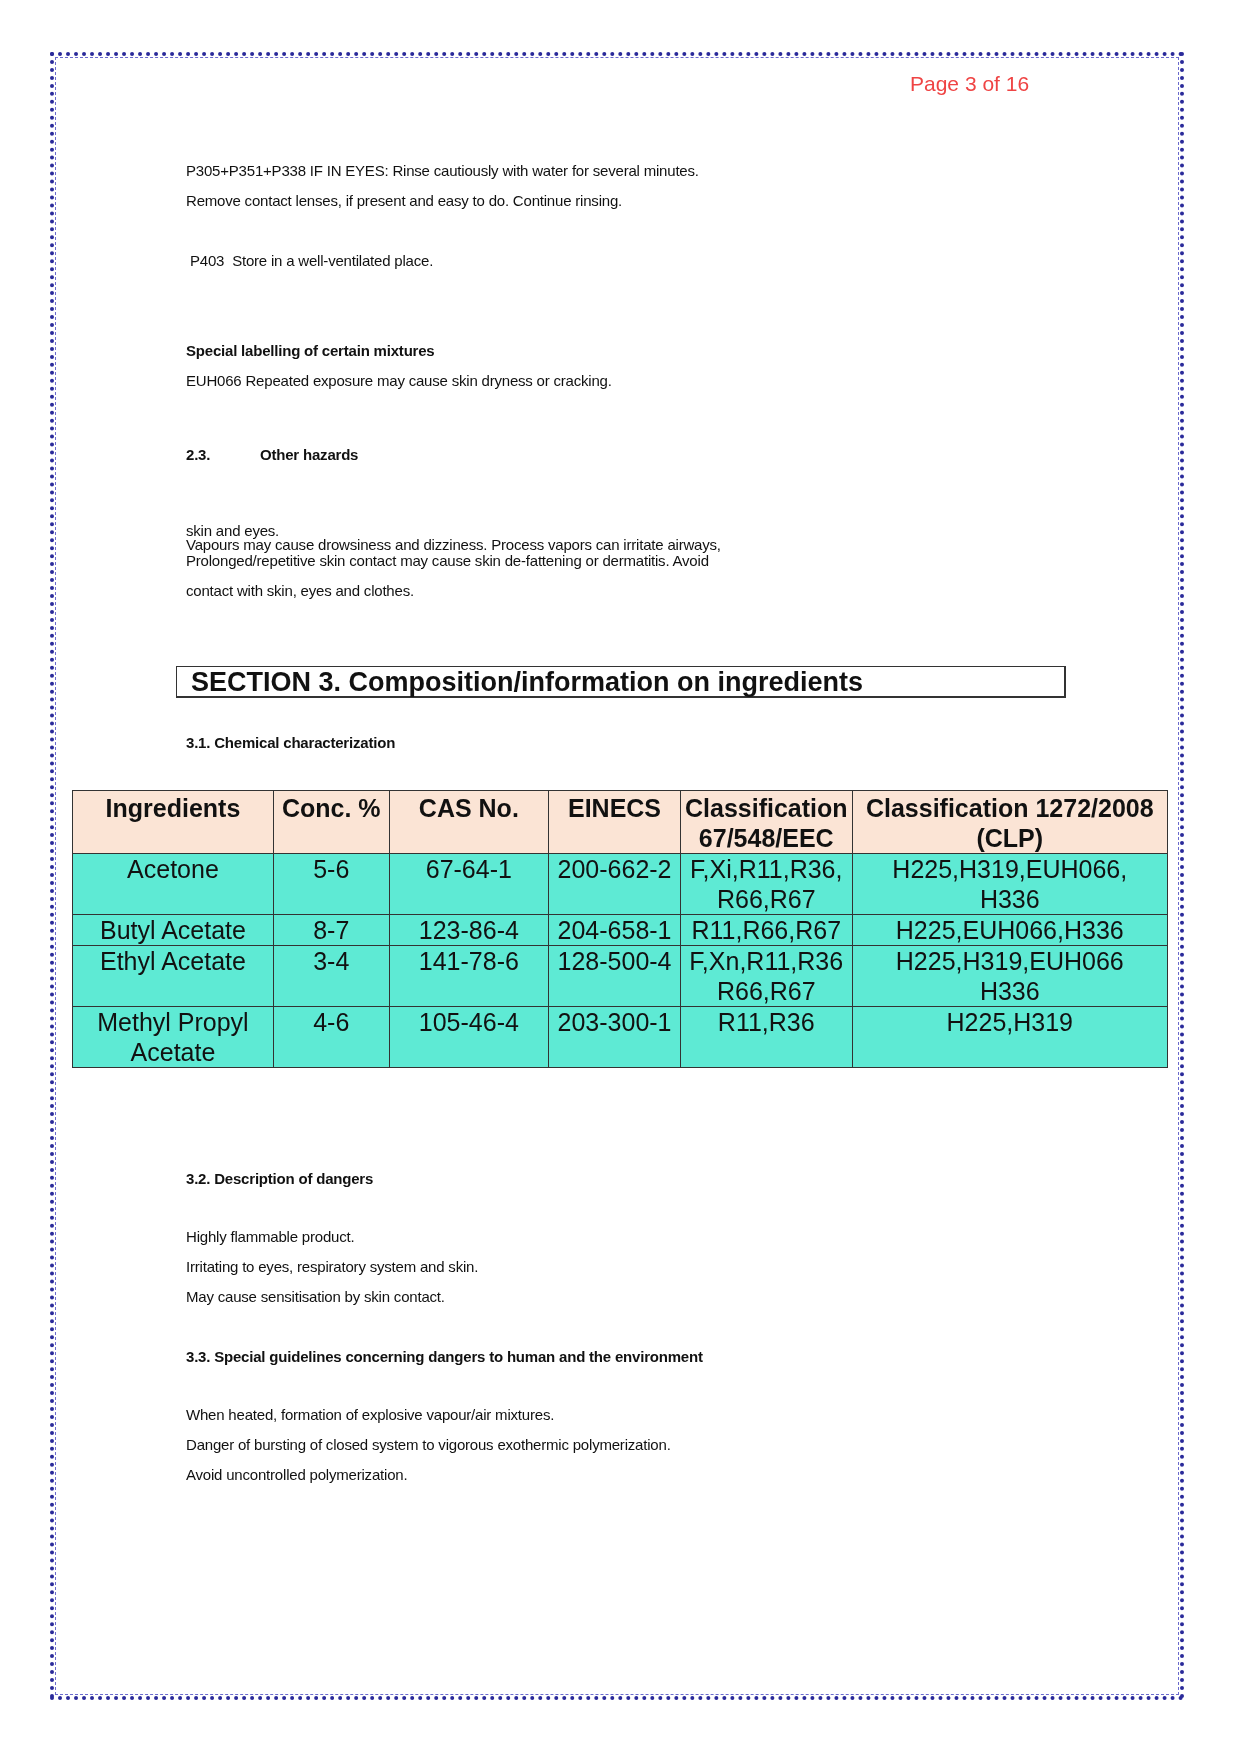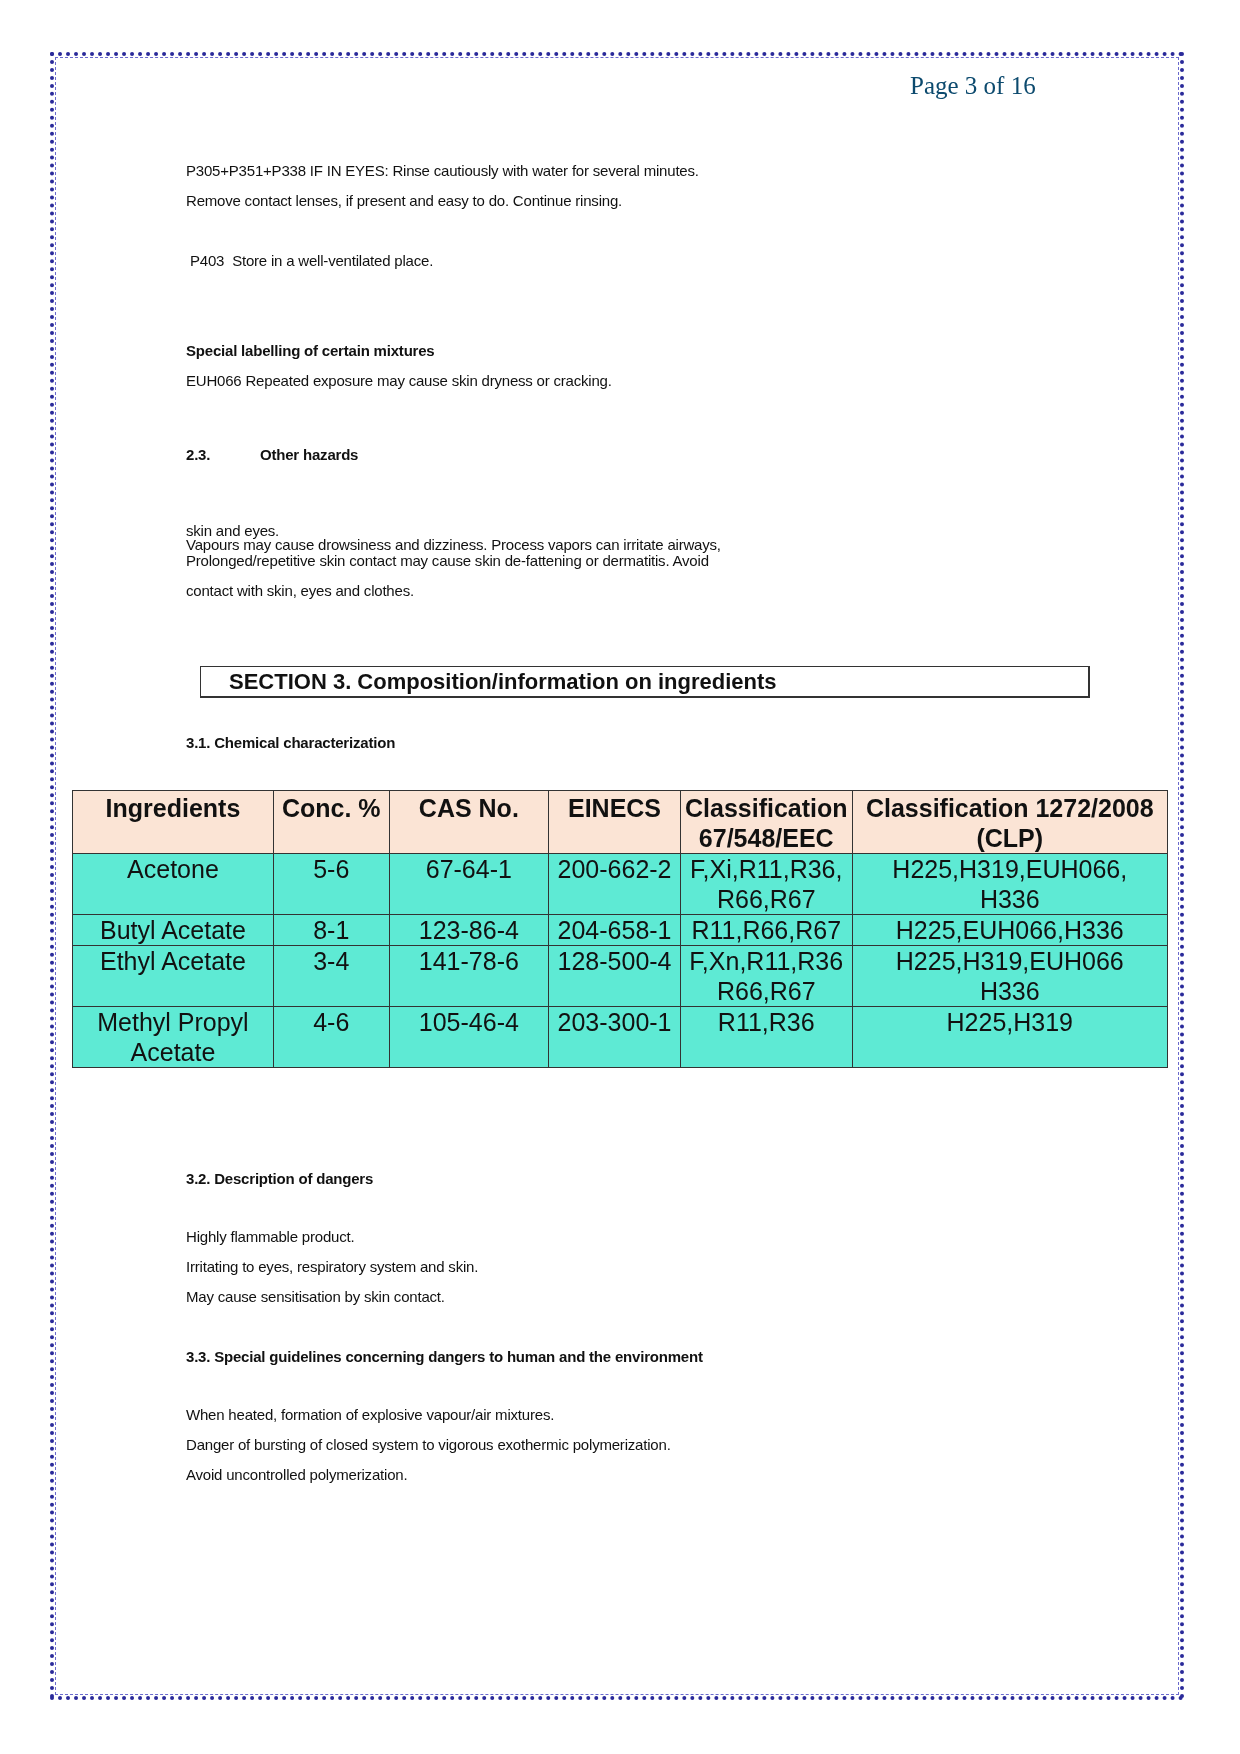--- a/index.html
+++ b/index.html
@@ -6,29 +6,29 @@
   body { width: 1240px; height: 1754px; position: relative; overflow: hidden;
          font-family: "Liberation Sans", sans-serif; color: #111; }
   .page-border {
     position: absolute; left: 50px; top: 52px; width: 1134px; height: 1648px;
     border: 4px dotted #2a2a9a; box-sizing: border-box;
   }
   .page-border::after {
     content: ""; position: absolute; inset: 1px; border: 1px dashed #6a6acc;
   }
   .page-num {
-    position: absolute; left: 910px; top: 72px; font-family: Liberation Serif, serif;
-    font-size: 25px; color: #0c4a6e;
+    position: absolute; left: 910px; top: 72px; font-family: Liberation Sans, sans-serif;
+    font-size: 21px; color: #ef4444;
   }
   .text { position: absolute; left: 186px; font-size: 15px; line-height: 30px; letter-spacing: -0.2px; }
   .bold { font-weight: bold; }
   .section-box {
     position: absolute; left: 176px; top: 666px; width: 890px; height: 32px;
     border: 1px solid #333; box-sizing: border-box; border-bottom-width: 2px; border-right-width: 2px;
-    padding-left: 28px; font-size: 22px; line-height: 30px; font-weight: bold; margin-left: 24px;
+    padding-left: 14px; font-size: 27px; line-height: 30px; font-weight: bold;
   }
   table.ingr {
     position: absolute; left: 72px; top: 790px; width: 1096px;
     border-collapse: collapse; font-size: 25px; line-height: 30px;
   }
   table.ingr th, table.ingr td {
     border: 1.5px solid #333; text-align: center; vertical-align: top; padding: 0 4px;
   }
   table.ingr th { background: #fbe4d5; font-weight: bold; padding-top: 2px; padding-bottom: 0; }
   table.ingr td { background: #5eead4; }
@@ -115,21 +115,21 @@
         <td>
           <div>H225,H319,EUH066,</div>
           <div>H336</div>
         </td>
       </tr>
       <tr>
         <td>
           <div>Butyl Acetate</div>
         </td>
         <td>
-          <div>8-1</div>
+          <div>8-7</div>
         </td>
         <td>
           <div>123-86-4</div>
         </td>
         <td>
           <div>204-658-1</div>
         </td>
         <td>
           <div>R11,R66,R67</div>
         </td>

